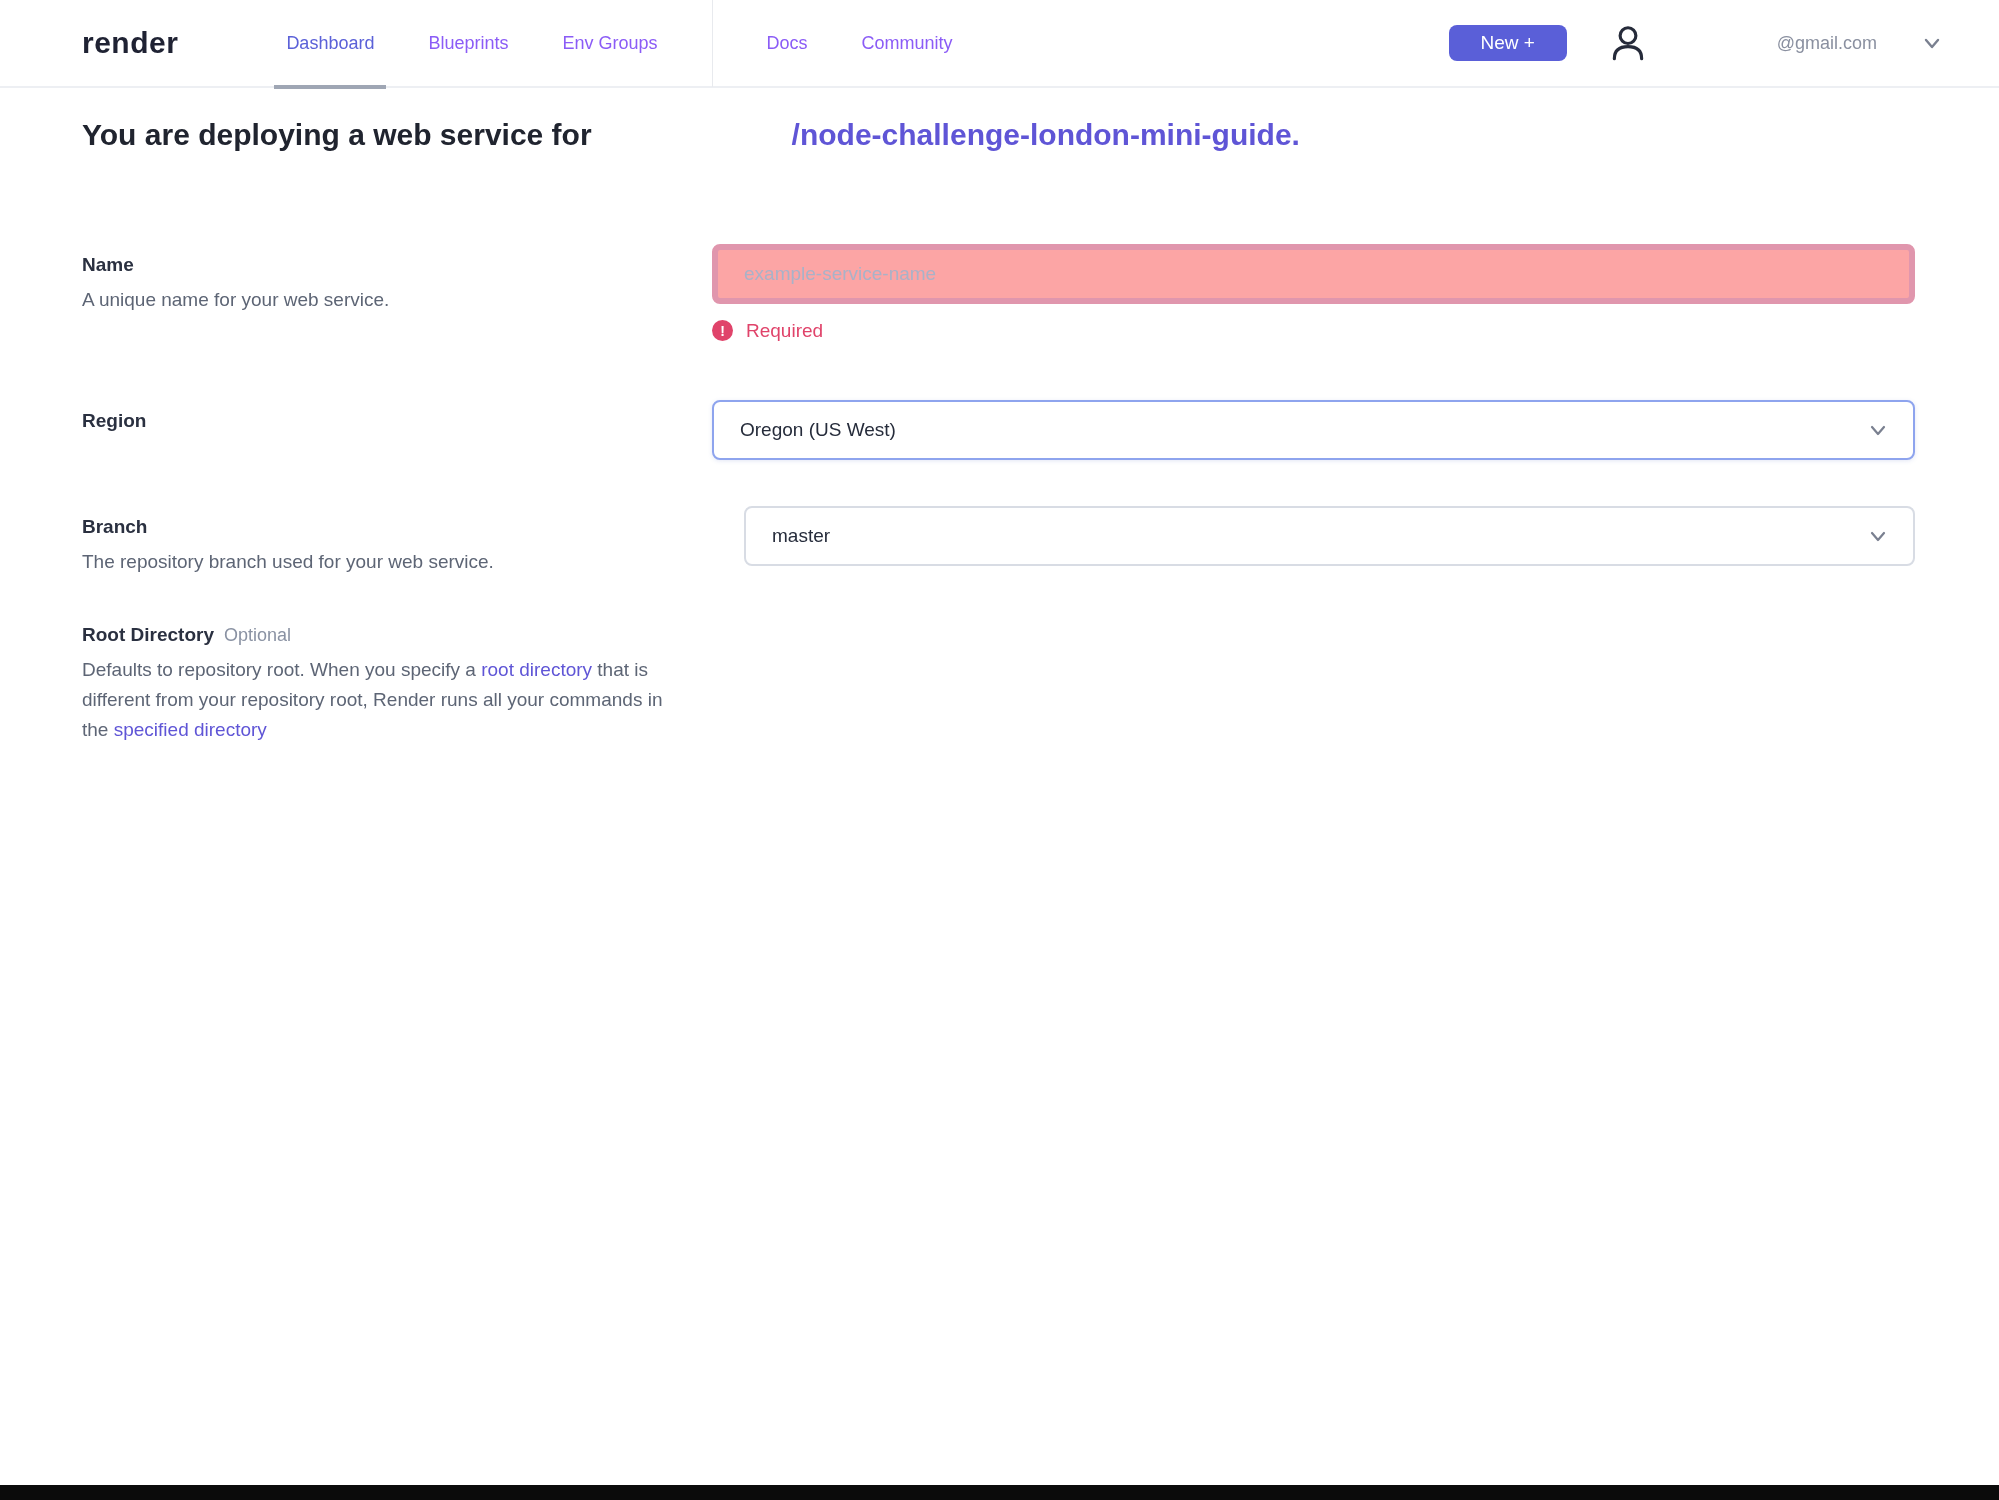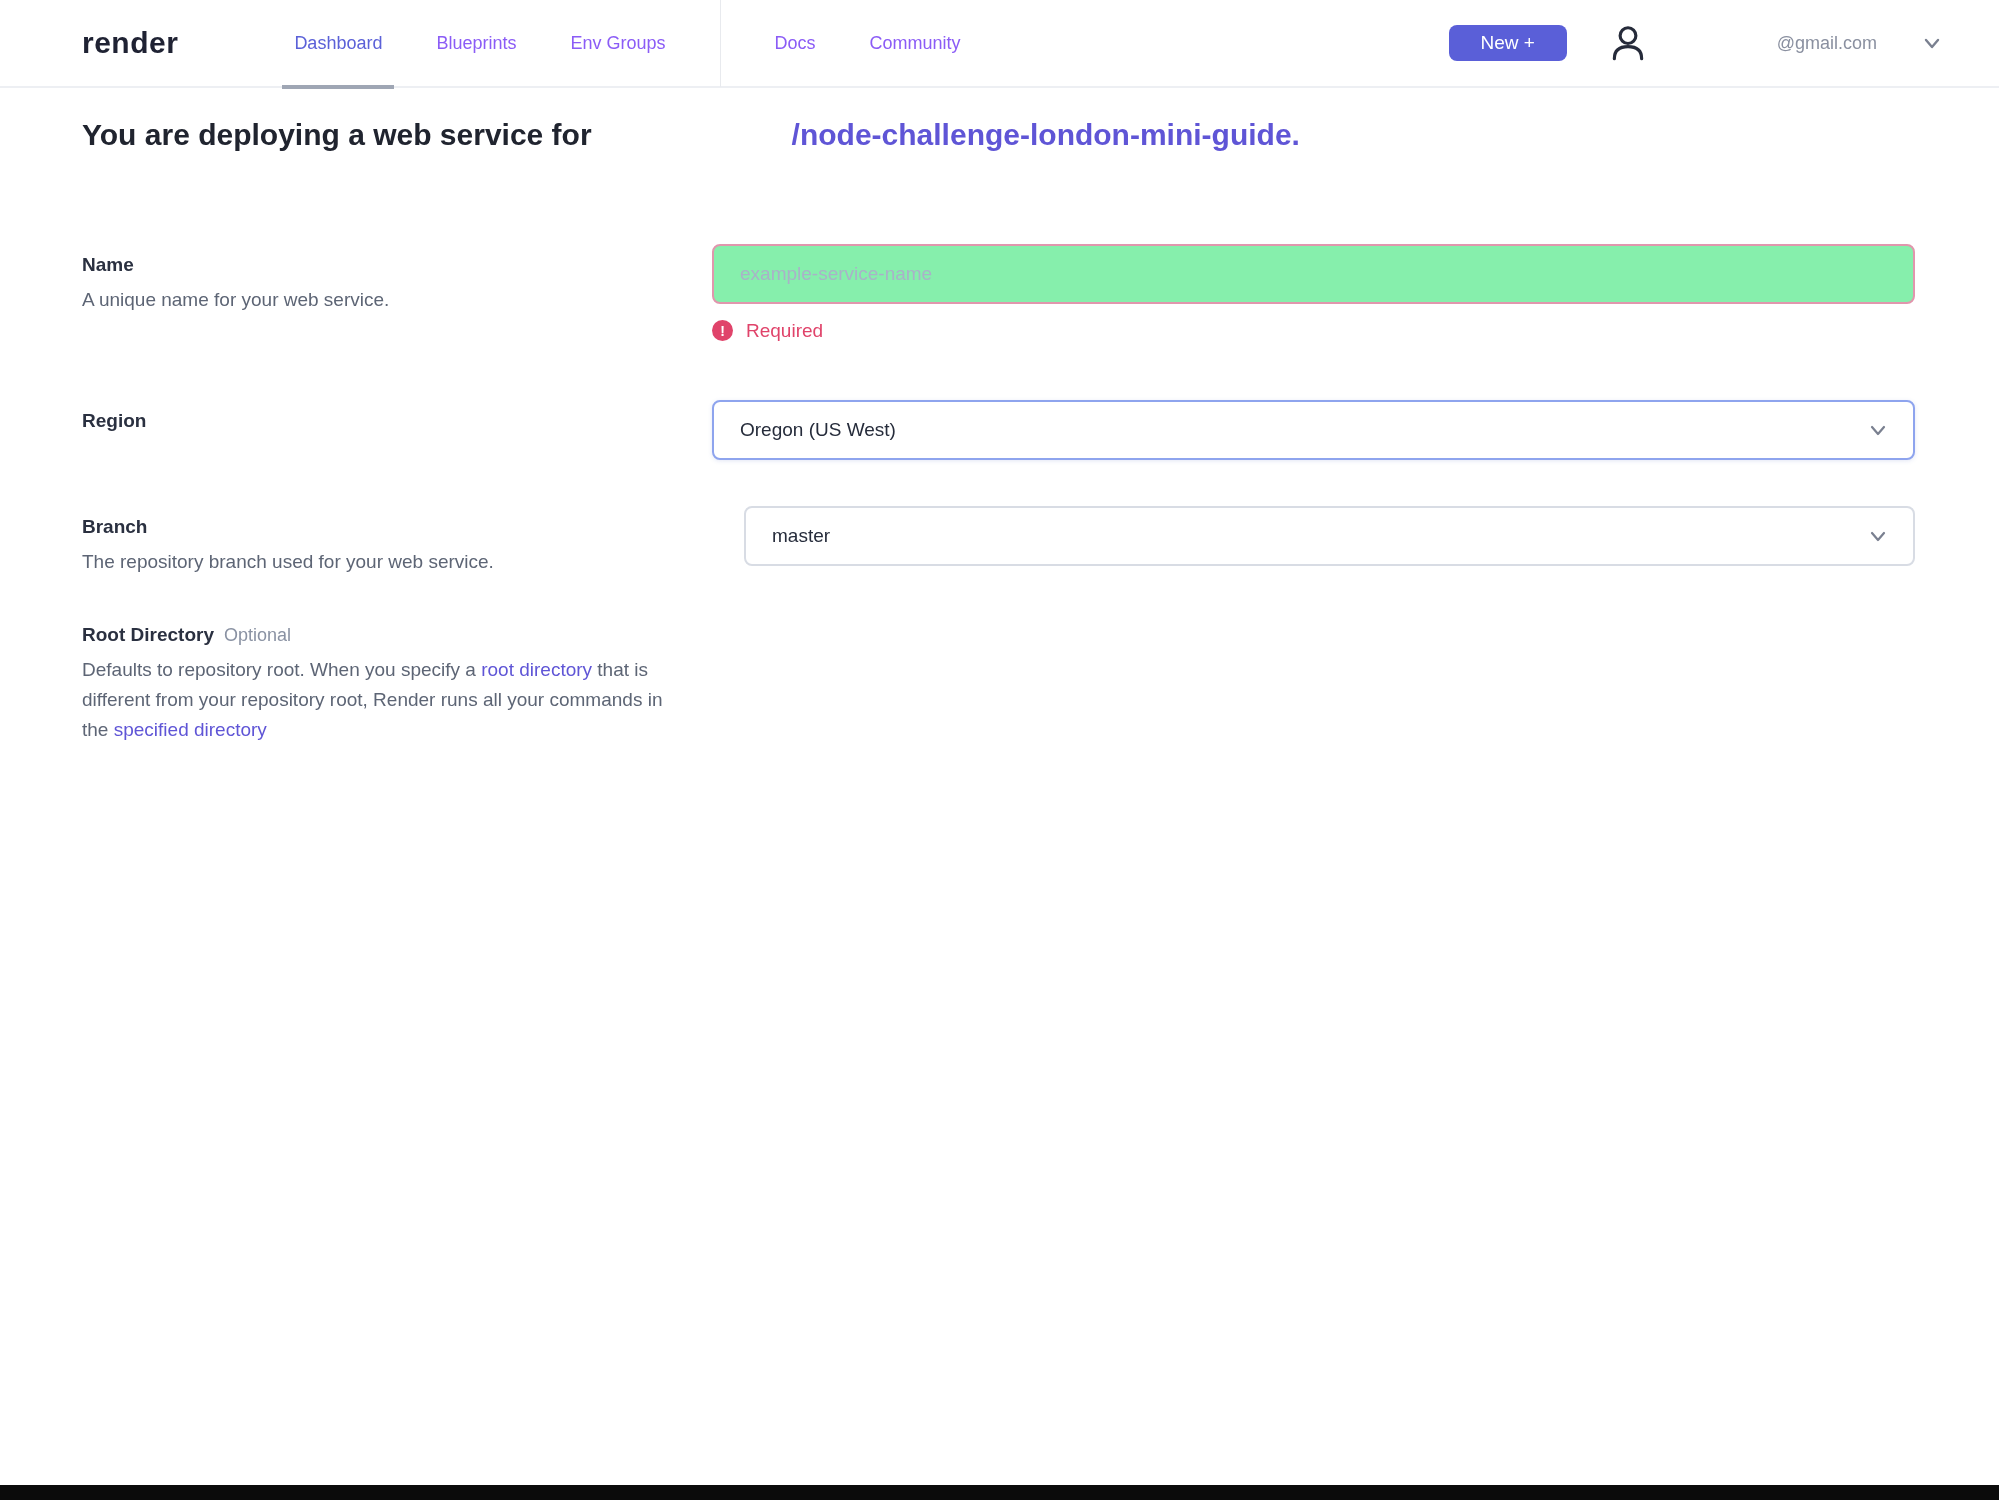--- a/index.html
+++ b/index.html
@@ -14,21 +14,20 @@
   }
 
   
   .header {
     height: 88px;
     display: flex;
     align-items: center;
     padding: 0 56px 0 82px;
     border-bottom: 2px solid #edeff3;
     background: #fff;
-    gap: 8px;
   }
   .logo {
     font-size: 30px;
     font-weight: 700;
     color: #1f2233;
     letter-spacing: 0.5px;
     margin-right: 108px;
   }
   .nav { display: flex; align-items: center; height: 80px; }
   .nav-item {
@@ -102,26 +101,26 @@
     color: #5d6575;
     line-height: 1.58;
     max-width: 585px;
   }
   .field-desc b { color: #3c4352; }
   .inline-link { color: #5f55d6; cursor: pointer; }
 
   .text-input {
     width: 100%; height: 60px;
     border-radius: 8px;
-    border: 2px solid #0ea5e9;
+    border: 6px solid #0ea5e9;
     padding: 0 26px;
     font-size: 19px;
     font-family: "Liberation Sans", sans-serif;
     color: #262c3b;
-    background: #86efac;
+    background: #fca5a5;
     outline: none;
   }
   .text-input::placeholder { color: #a9b2c8; opacity: 1; }
   .text-input.error-border { border-color: #e096ad; }
   .text-input.mono-ph { font-family: "Liberation Mono", "DejaVu Sans Mono", monospace; font-size: 17px; }
   .text-input.mono-ph::placeholder { color: #b0bacd; }
 
   .select-box {
     width: 100%; height: 60px;
     border-radius: 8px;

